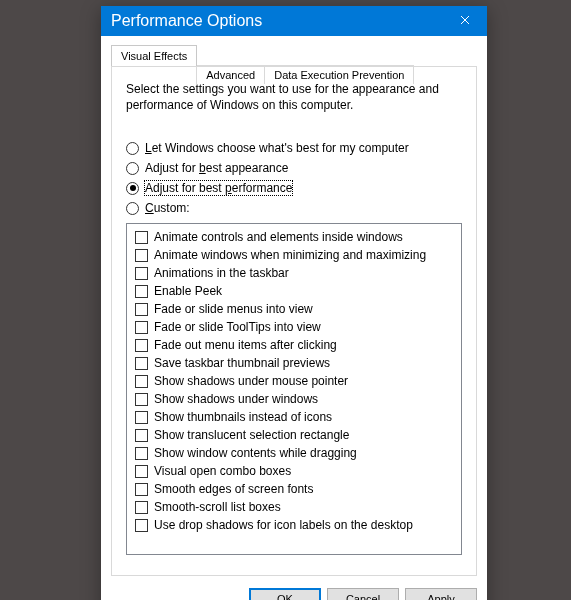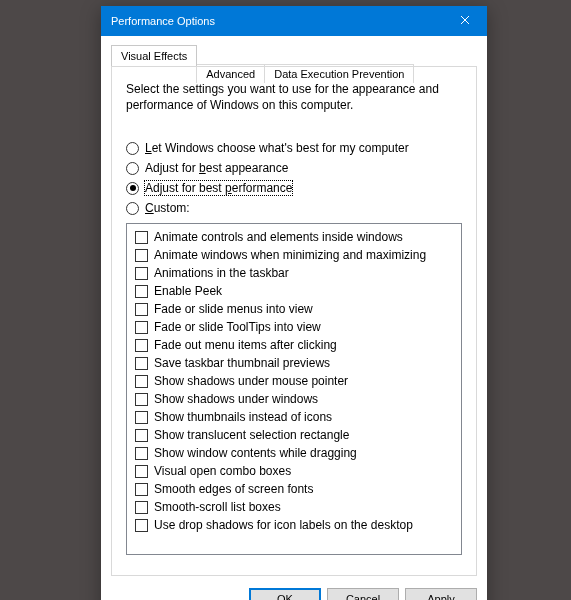--- a/index.html
+++ b/index.html
@@ -22,34 +22,34 @@
     }
     .titlebar {
       background: #0078d7;
       color: #fff;
       height: 30px;
       display: flex;
       align-items: center;
       justify-content: space-between;
       padding-left: 10px;
     }
-    .titlebar-text { font-size: 11px; }
+    .titlebar-text { font-size: 16px; }
     .close-btn {
       width: 45px; height: 30px;
       display: flex; align-items: center; justify-content: center;
       color: #fff;
     }
     .close-btn svg { width: 10px; height: 10px; }
     .body {
       padding: 8px 10px 6px 10px;
       background: #fff;
     }
     .tabs {
       display: flex;
-      align-items: center;
+      align-items: flex-end;
       height: 22px;
       position: relative;
     }
     .tab {
       padding: 3px 9px;
       font-size: 11px;
       background: #fff;
       border: 1px solid #d9d9d9;
       border-bottom: none;
       position: relative;

